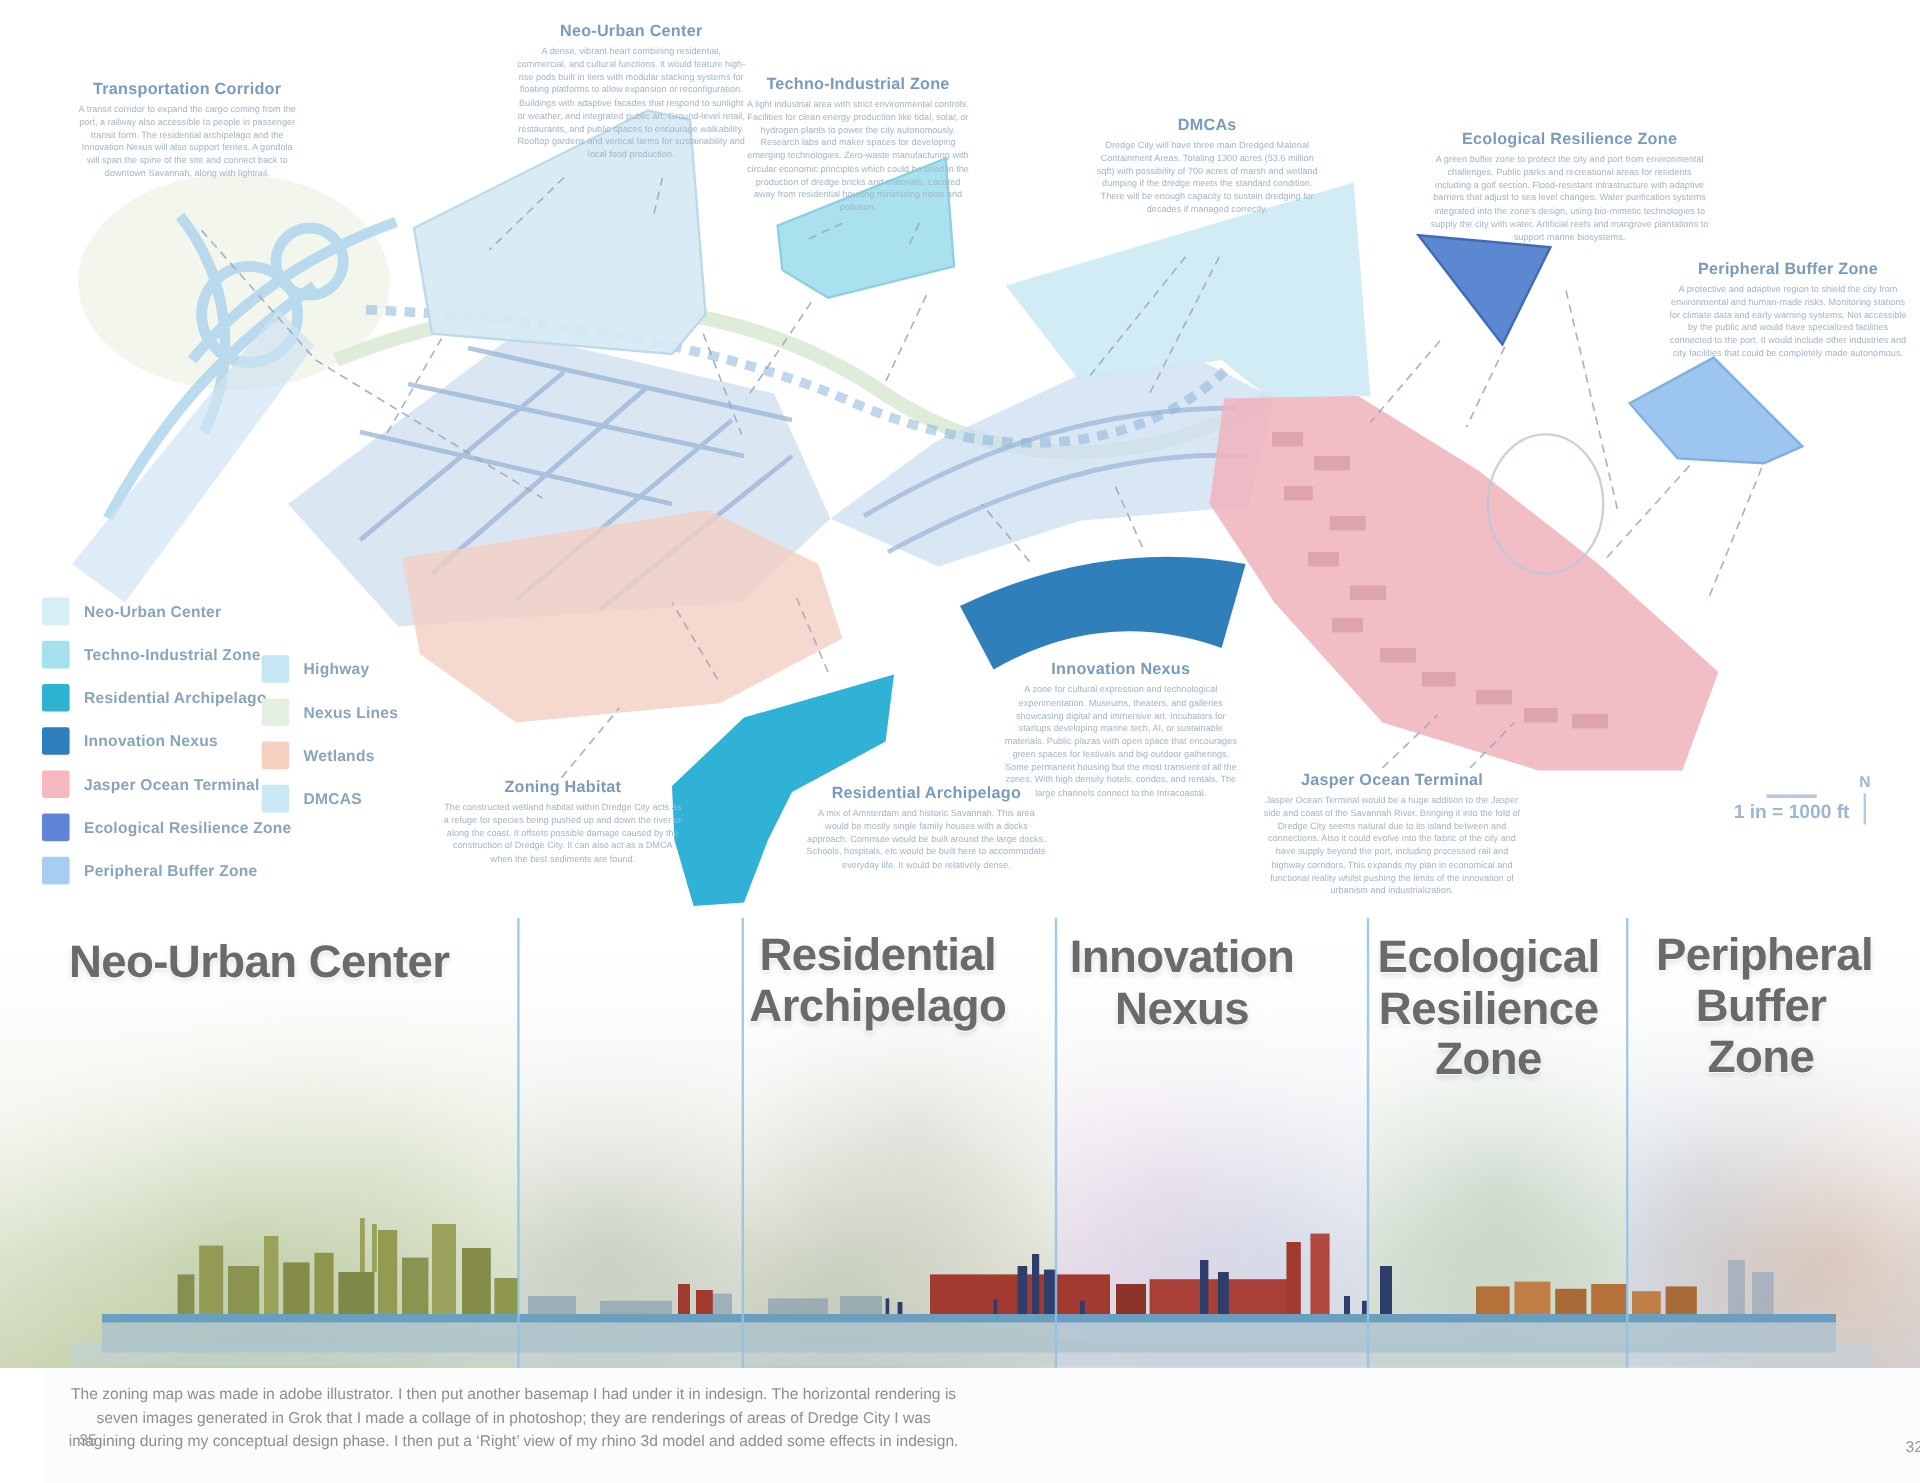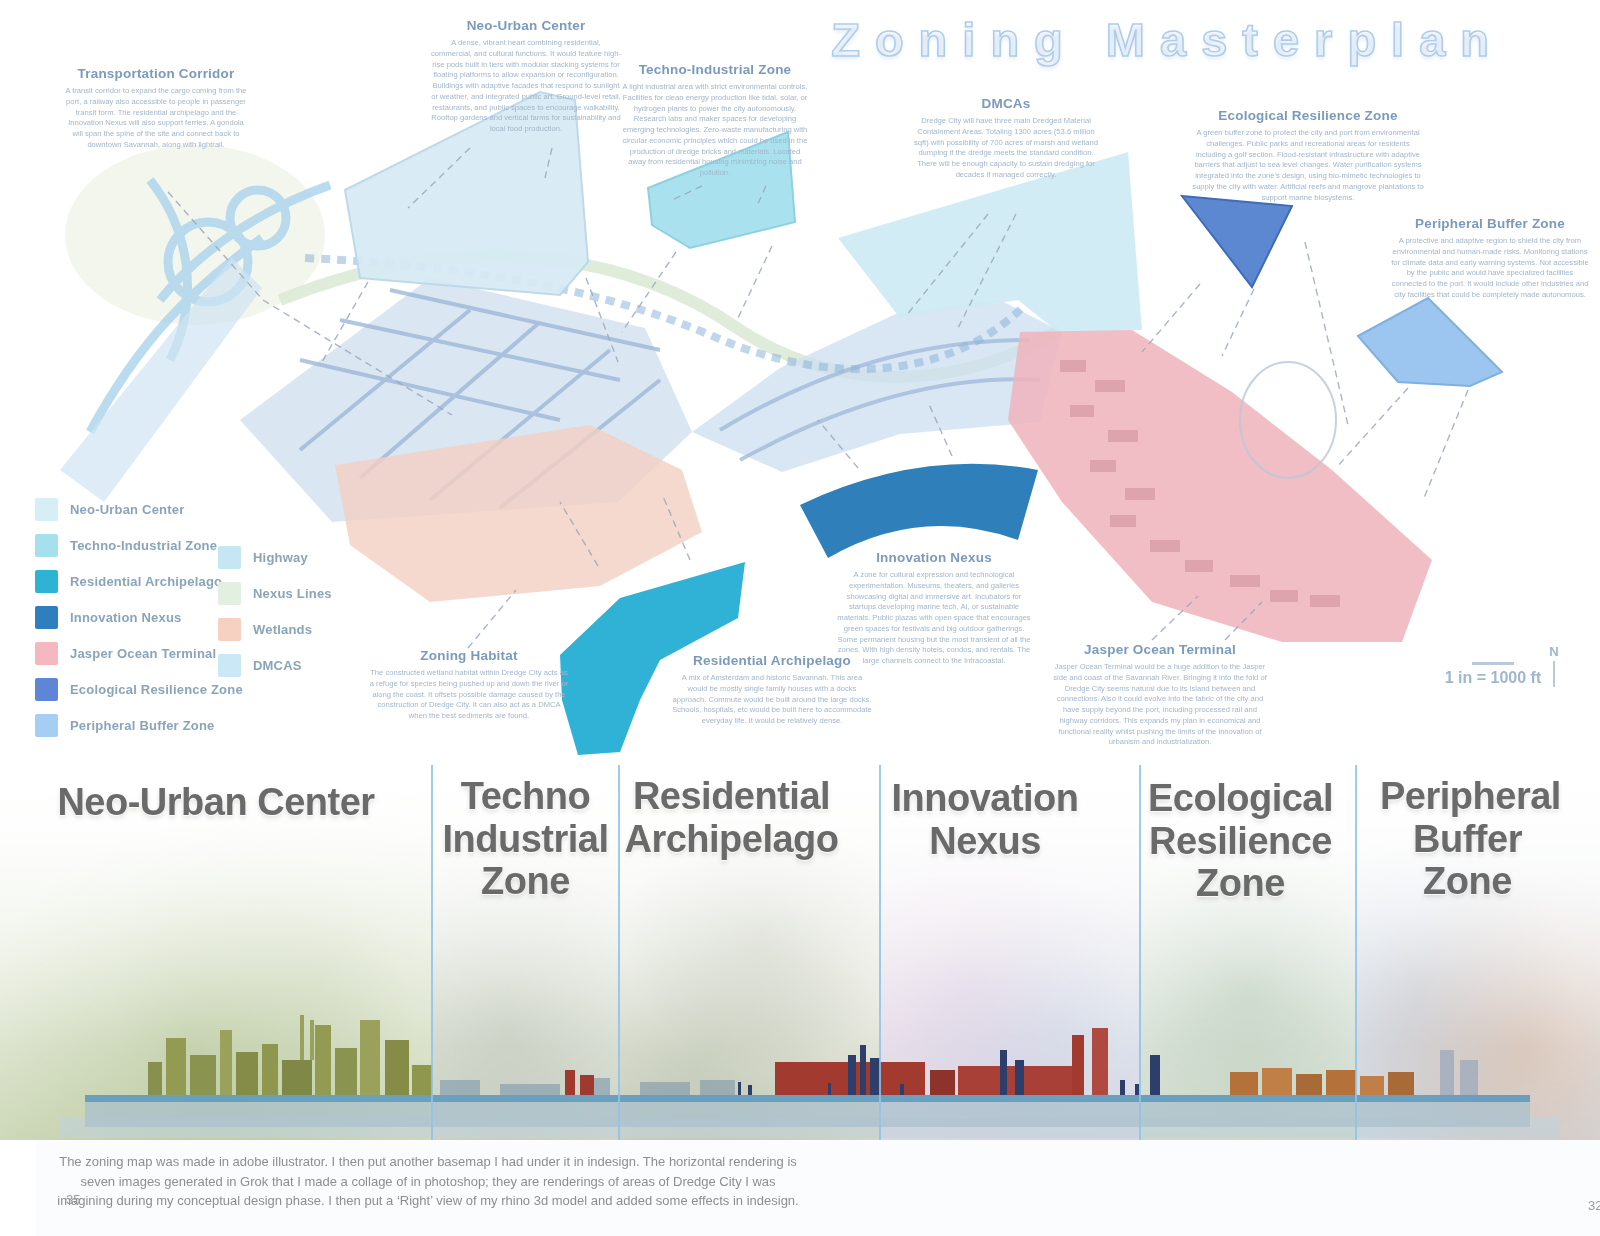--- a/index.html
+++ b/index.html
@@ -154,21 +154,20 @@
       <line x1="468" y1="648" x2="516" y2="590"></line>
       <line x1="598" y1="566" x2="560" y2="502"></line>
         <line x1="690" y1="560" x2="662" y2="494"></line>
       <line x1="858" y1="468" x2="818" y2="420"></line>
         <line x1="952" y1="456" x2="928" y2="402"></line>
       <line x1="1152" y1="640" x2="1198" y2="596"></line>
         <line x1="1225" y1="640" x2="1262" y2="602"></line>
     </g>
   </svg>
 
-  <div class="poster-title">Zoning Masterplan</div>
 
   <div class="callout" style="left:65px;top:66px;width:182px;">
     <h3>Transportation Corridor</h3>
     <p>A transit corridor to expand the cargo coming from the port, a railway also accessible to people in passenger transit form. The residential archipelago and the Innovation Nexus will also support ferries. A gondola will span the spine of the site and connect back to downtown Savannah, along with lightrail.</p>
   </div>
   <div class="callout" style="left:430px;top:18px;width:192px;">
     <h3>Neo-Urban Center</h3>
     <p>A dense, vibrant heart combining residential, commercial, and cultural functions. It would feature high-rise pods built in tiers with modular stacking systems for floating platforms to allow expansion or reconfiguration. Buildings with adaptive facades that respond to sunlight or weather, and integrated public art. Ground-level retail, restaurants, and public spaces to encourage walkability. Rooftop gardens and vertical farms for sustainability and local food production.</p>
   </div>
   <div class="callout" style="left:622px;top:62px;width:186px;">
@@ -341,21 +340,20 @@
         <rect x="1296" y="74" width="26" height="21" fill="#a86a36"></rect>
           <rect x="1326" y="70" width="30" height="25" fill="#b5713a"></rect>
         <rect x="1360" y="76" width="24" height="19" fill="#c07f46"></rect>
           <rect x="1388" y="72" width="26" height="23" fill="#a86a36"></rect>
         <rect x="1440" y="50" width="14" height="45" fill="#7e98b4" opacity="0.5"></rect>
           <rect x="1460" y="60" width="18" height="35" fill="#7e98b4" opacity="0.5"></rect>
       </g>
     </svg>
 
     <div class="panel-label" style="left:36px;top:16px;width:360px;">Neo-Urban Center</div>
-    <div class="panel-label" style="left:432px;top:10px;width:187px;">Techno Industrial Zone</div>
     <div class="panel-label" style="left:624px;top:10px;width:215px;">Residential Archipelago</div>
     <div class="panel-label" style="left:880px;top:12px;width:210px;">Innovation Nexus</div>
     <div class="panel-label" style="left:1148px;top:12px;width:185px;">Ecological Resilience Zone</div>
     <div class="panel-label" style="left:1380px;top:10px;width:175px;">Peripheral Buffer Zone</div>
 
     <div class="divider" style="left:431px;"></div>
     <div class="divider" style="left:618px;"></div>
     <div class="divider" style="left:879px;"></div>
     <div class="divider" style="left:1139px;"></div>
     <div class="divider" style="left:1355px;"></div>

